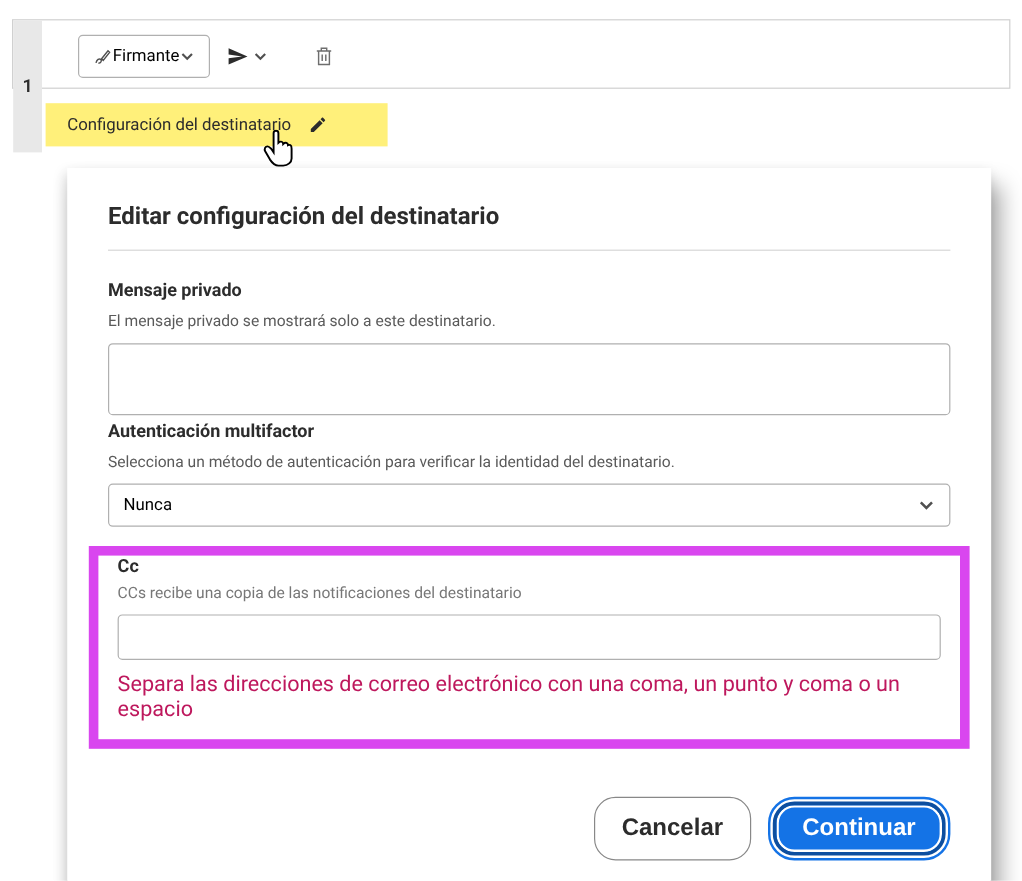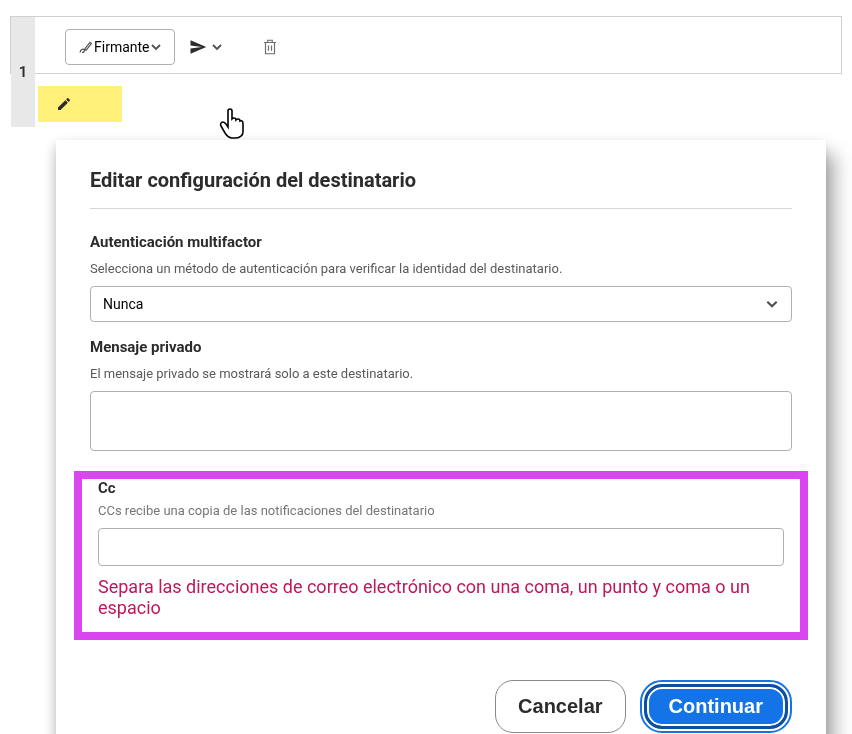--- a/index.html
+++ b/index.html
@@ -275,50 +275,51 @@
     </div>
     <div class="trash-btn">
       <svg width="18" height="20" viewBox="0 0 24 24" fill="none" stroke="#6e6e6e" stroke-width="1.6">
         <path d="M4 6 L20 6 M9 6 L9 3 L15 3 L15 6 M6 6 L6 21 L18 21 L18 6 M10 10 L10 17 M14 10 L14 17"></path>
       </svg>
     </div>
   </div>
 </div>
 
 <div class="config-highlight">
+  <span>Configuración del destinatario</span>
   <svg class="edit-pencil" viewBox="0 0 24 24" fill="#2c2c2c">
     <path d="M3 17.25 L3 21 L6.75 21 L17.81 9.94 L14.06 6.19 Z M20.71 7.04 C21.1 6.65 21.1 6.02 20.71 5.63 L18.37 3.29 C17.98 2.9 17.35 2.9 16.96 3.29 L15.13 5.12 L18.88 8.87 Z"></path>
   </svg>
 </div>
 
 <svg class="cursor-hand" viewBox="0 0 28 32" fill="#fff" stroke="#000" stroke-width="1.6">
   <path d="M10 3 C10 1.5 11 1 12 1 C13 1 14 1.5 14 3 L14 11 C14 11 15 10 16 10 C17 10 18 11 18 12 C18 12 19 11 20 11 C21 11 22 12 22 13 C22 13 23 12.5 24 13 C25 13.5 25 15 25 16 L25 24 C25 27 22 30 18 30 L14 30 C11 30 9 28 7 25 L3 18 C2 16 3 14 5 14 C6 14 7 15 8 16 L10 19 Z"></path>
 </svg>
 
 <div class="modal">
   <h2 class="modal-title">Editar configuración del destinatario</h2>
   <hr class="modal-divider">
+
+  <div>
+    <div class="section-heading">Mensaje privado</div>
+    <div class="section-desc">El mensaje privado se mostrará solo a este destinatario.</div>
+    <textarea class="private-msg-textarea" style=""></textarea>
+  </div>
 
   <div>
     <div class="section-heading">Autenticación multifactor</div>
     <div class="section-desc">Selecciona un método de autenticación para verificar la identidad del destinatario.</div>
     <div class="auth-select">
       <span>Nunca</span>
       <svg width="14" height="14" viewBox="0 0 12 12" fill="none" stroke="#505050" stroke-width="1.8">
         <path d="M2 4 L6 8 L10 4"></path>
       </svg>
     </div>
   </div>
 
-  <div>
-    <div class="section-heading">Mensaje privado</div>
-    <div class="section-desc">El mensaje privado se mostrará solo a este destinatario.</div>
-    <textarea class="private-msg-textarea" style=""></textarea>
-  </div>
-
   <div class="cc-box">
     <div class="cc-title">Cc</div>
     <div class="cc-desc">CCs recibe una copia de las notificaciones del destinatario</div>
     <input class="cc-input" type="text" value="" style="">
     <div class="cc-hint">Separa las direcciones de correo electrónico con una coma, un punto y coma o un espacio</div>
   </div>
 
   <div class="modal-buttons">
     <button class="btn btn-cancel">Cancelar</button>
     <span class="btn-continue-outer">

